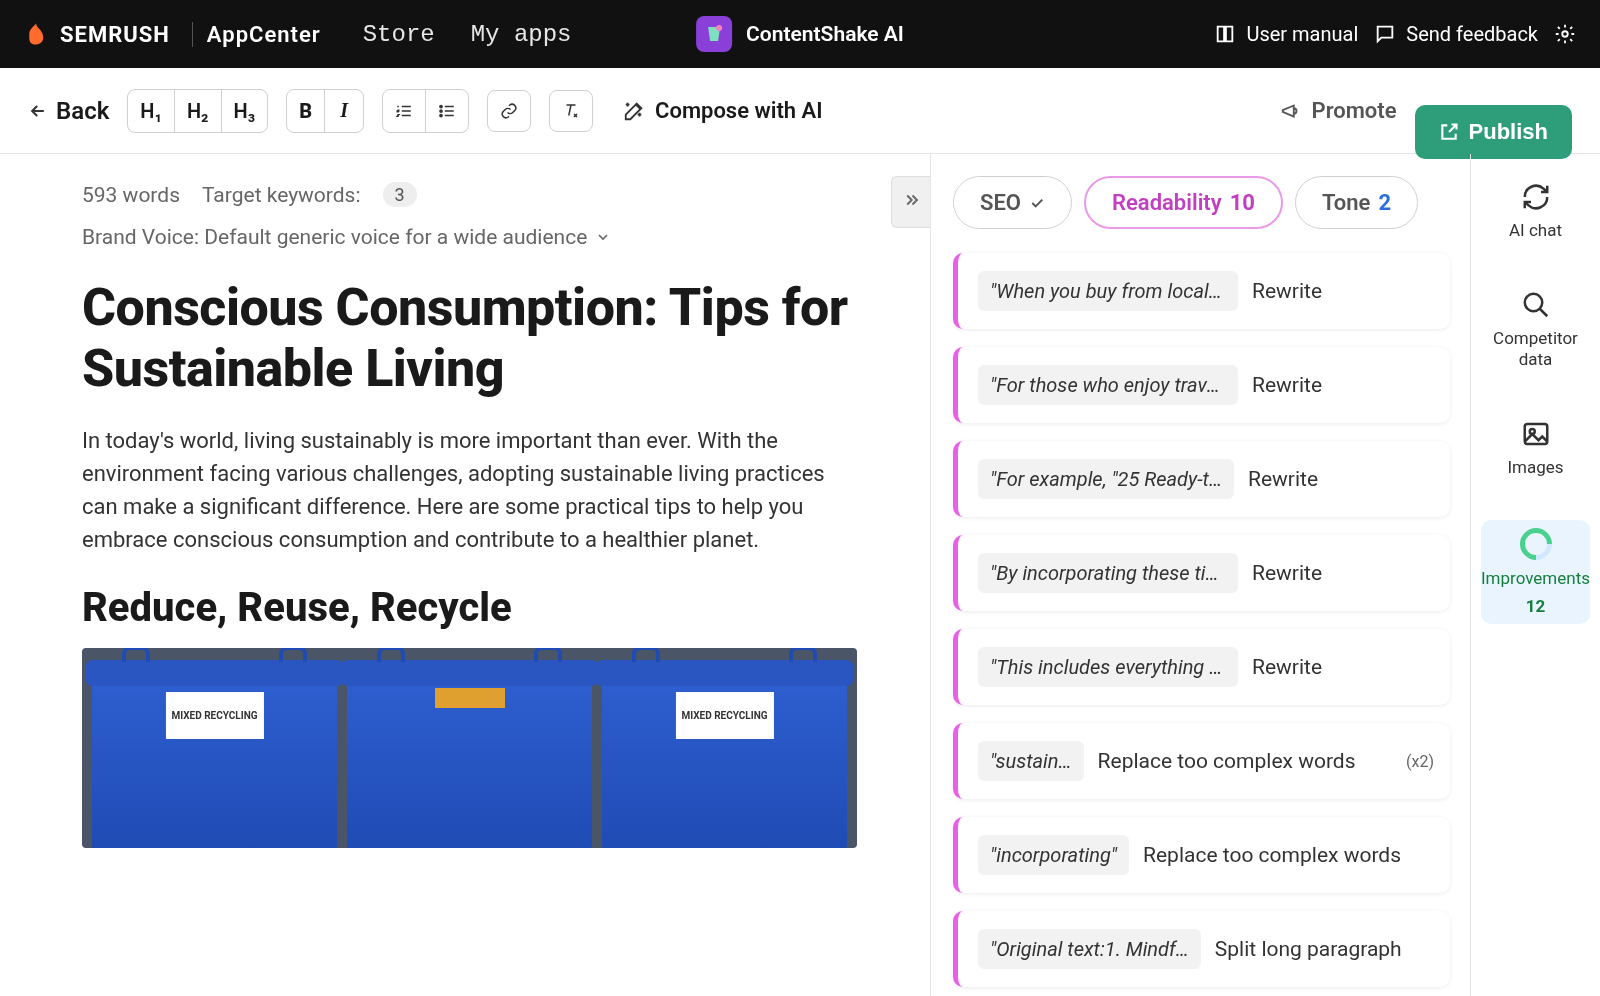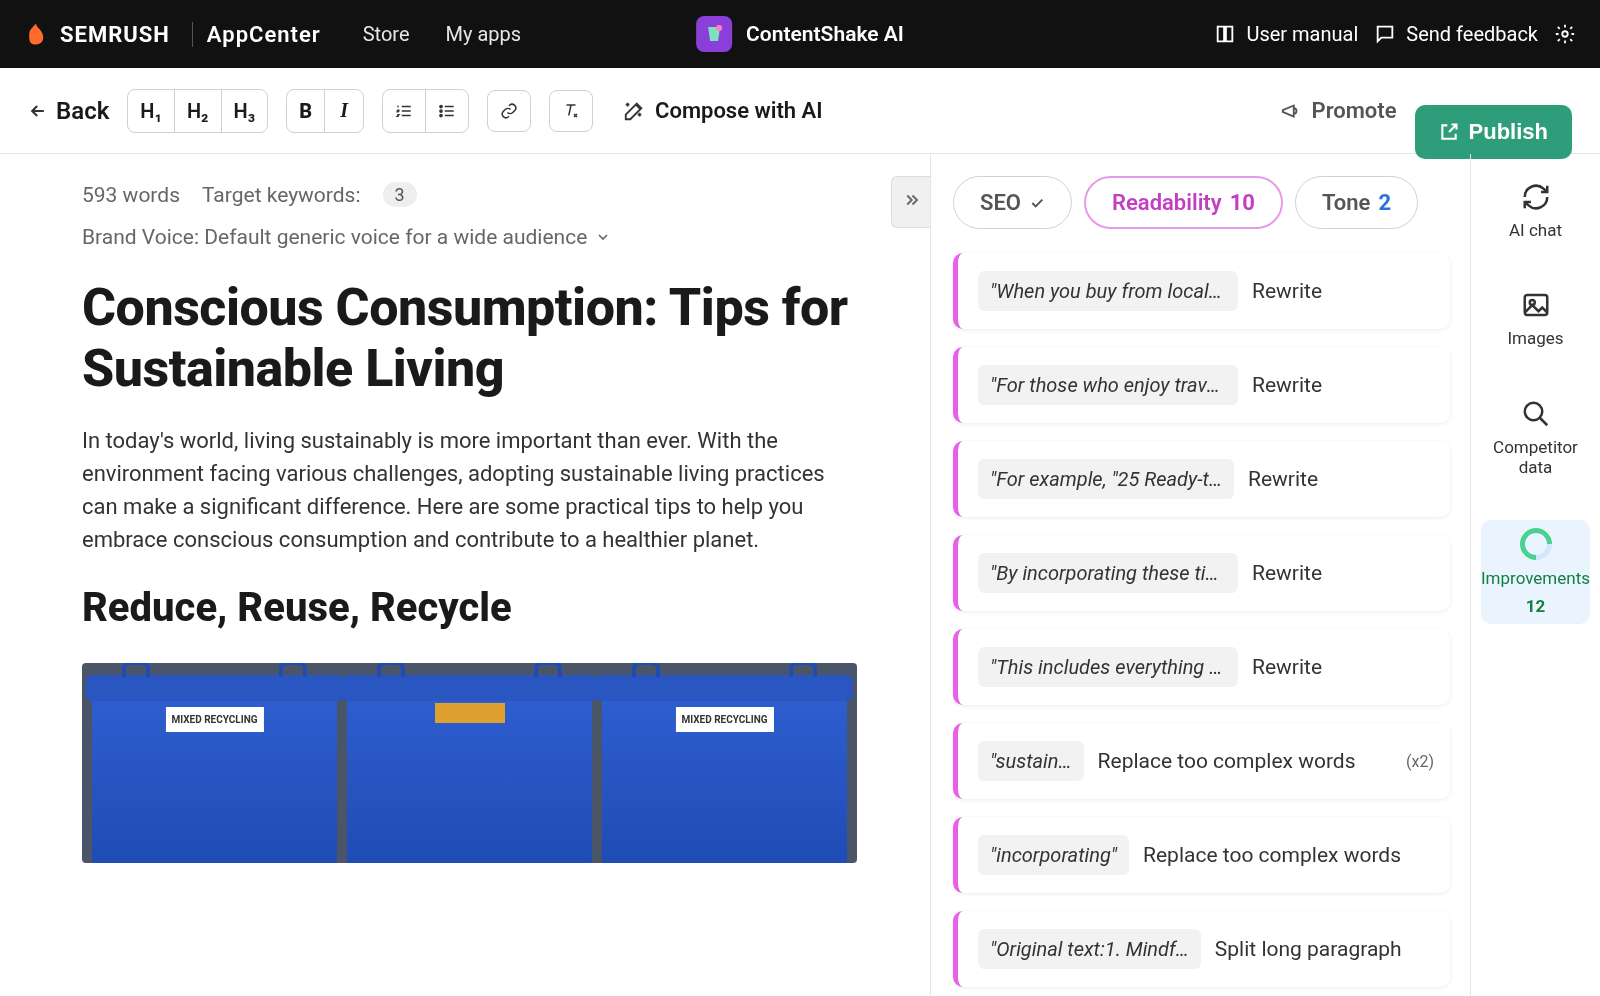--- a/index.html
+++ b/index.html
@@ -4,21 +4,21 @@
 <style>
 * { box-sizing: border-box; margin: 0; padding: 0; }
 body { font-family: -apple-system, BlinkMacSystemFont, "Segoe UI", Roboto, Helvetica, Arial, sans-serif; background: #fff; color: #1a1a1a; width: 1600px; height: 996px; overflow: hidden; }
 
 
 .topbar { background: #111; height: 68px; display: flex; align-items: center; padding: 0 24px; color: #fff; }
 .logo { display: flex; align-items: center; gap: 8px; font-weight: 700; font-size: 22px; letter-spacing: 1px; }
 .flame { width: 28px; height: 28px; }
 .appcenter { font-weight: 600; font-size: 22px; margin-left: 14px; padding-left: 14px; border-left: 1px solid #555; }
 .topnav { display: flex; gap: 36px; margin-left: 42px; }
-.topnav a { color: #e6e6e6; font-size: 20px; cursor: pointer; }
+.topnav a { color: #e6e6e6; font-size: 24px; cursor: pointer; font-family: Liberation Mono, monospace; }
 .center-app { position: absolute; left: 50%; transform: translateX(-50%); display: flex; align-items: center; gap: 14px; }
 .app-icon { width: 36px; height: 36px; background: #8b3fd9; border-radius: 8px; display: flex; align-items: center; justify-content: center; position: relative; }
 .app-name { font-size: 21px; font-weight: 600; }
 .topright { margin-left: auto; display: flex; align-items: center; gap: 16px; }
 .tr-item { display: flex; align-items: center; gap: 10px; font-size: 20px; color: #fff; cursor: pointer; }
 .ico { width: 22px; height: 22px; stroke: #fff; fill: none; stroke-width: 2; }
 
 
 .toolbar { height: 86px; display: flex; align-items: center; padding: 12px 28px; border-bottom: 1px solid #e5e5e5; gap: 18px; }
 .back { display: flex; align-items: center; gap: 8px; font-size: 24px; font-weight: 600; cursor: pointer; }
@@ -32,25 +32,25 @@
 .publish { background: #2e9e7a; color: #fff; border: none; border-radius: 10px; padding: 14px 24px; font-size: 22px; font-weight: 600; display: flex; align-items: center; gap: 10px; cursor: pointer; margin-top: 43px; }
 
 
 .main { display: flex; height: calc(996px - 68px - 86px); }
 .editor { flex: 1; padding: 28px 62px 0 82px; overflow: hidden; position: relative; }
 .meta { font-size: 21px; color: #666; display: flex; align-items: center; gap: 22px; margin-bottom: 18px; }
 .kw-badge { background: #eee; border-radius: 14px; padding: 2px 12px; font-size: 18px; color: #555; }
 .brand { font-size: 21px; color: #666; display: flex; align-items: center; gap: 8px; margin-bottom: 28px; cursor: pointer; }
 h1.title { font-size: 52px; font-weight: 800; line-height: 1.18; margin-bottom: 24px; letter-spacing: -0.5px; }
 .para { font-size: 22px; line-height: 1.5; color: #333; margin-bottom: 28px; max-width: 775px;}
-h2.sect { font-size: 40px; font-weight: 800; margin-bottom: 32px; }
+h2.sect { font-size: 40px; font-weight: 800; margin-bottom: 17px; }
 .imgbox { width: 775px; height: 200px; background: #4a5568; border-radius: 4px; position: relative; overflow: hidden; }
 .bin { position: absolute; bottom: 0; width: 245px; height: 170px; background: linear-gradient(180deg, #2e5fd0 0%, #1f4bb5 100%); border-radius: 6px 6px 2px 2px; }
 .bin::before { content: ""; position: absolute; top: -18px; left: -6px; right: -6px; height: 26px; background: #2a56c2; border-radius: 6px; }
-.bin-label { position: absolute; top: 14px; left: 50%; transform: translateX(-50%); background: #fff; color: #333; font-size: 10px; font-weight: 700; padding: 7px 6px; text-align: center; line-height: 1.1; }
+.bin-label { position: absolute; top: 14px; left: 50%; transform: translateX(-50%); background: #fff; color: #333; font-size: 10px; font-weight: 700; padding: 18px 6px; text-align: center; line-height: 1.1; }
 .handle { position: absolute; top: -32px; width: 28px; height: 16px; border: 4px solid #1f4bb5; border-bottom: none; border-radius: 8px 8px 0 0; }
 
 .collapse-tab { position: absolute; top: 22px; right: 0; background: #f0f0f0; border: 1px solid #ddd; border-right: none; border-radius: 6px 0 0 6px; padding: 14px 10px; cursor: pointer; }
 
 
 .sugpanel { width: 540px; border-left: 1px solid #e5e5e5; padding: 22px 20px 0 22px; overflow-y: auto; }
 .pills { display: flex; gap: 12px; margin-bottom: 24px; }
 .pill { border: 1px solid #d0d0d0; border-radius: 999px; padding: 12px 26px; font-size: 22px; font-weight: 600; color: #555; cursor: pointer; display: flex; align-items: center; gap: 8px; }
 .pill.active { border: 2px solid #e89ae8; color: #c23fc2; }
 .pill .num { color: inherit; font-weight: 700; }
@@ -280,32 +280,32 @@
 
   <div class="rail">
     <div class="rail-item">
       <svg class="ricon" viewBox="0 0 24 24">
           <path d="M3 12a9 9 0 0 1 15-6.7L21 8M21 3v5h-5M21 12a9 9 0 0 1-15 6.7L3 16M3 21v-5h5"></path>
         </svg>
       <span>AI chat</span>
     </div>
     <div class="rail-item">
       <svg class="ricon" viewBox="0 0 24 24">
+          <circle cx="10" cy="10" r="7"></circle>
+          <path d="M21 21l-6-6"></path>
+        </svg>
+      <span>Competitor data</span>
+    </div>
+    <div class="rail-item">
+      <svg class="ricon" viewBox="0 0 24 24">
           <rect x="3" y="4" width="18" height="16" rx="2"></rect>
           <circle cx="9" cy="10" r="2"></circle>
           <path d="M3 18l6-6 5 5 3-3 4 4"></path>
         </svg>
       <span>Images</span>
-    </div>
-    <div class="rail-item">
-      <svg class="ricon" viewBox="0 0 24 24">
-          <circle cx="10" cy="10" r="7"></circle>
-          <path d="M21 21l-6-6"></path>
-        </svg>
-      <span>Competitor data</span>
     </div>
     <div class="rail-item active">
       <div class="ring"></div>
       <span>Improvements</span>
       <span class="rail-num">12</span>
     </div>
   </div>
 
 </div>
 

